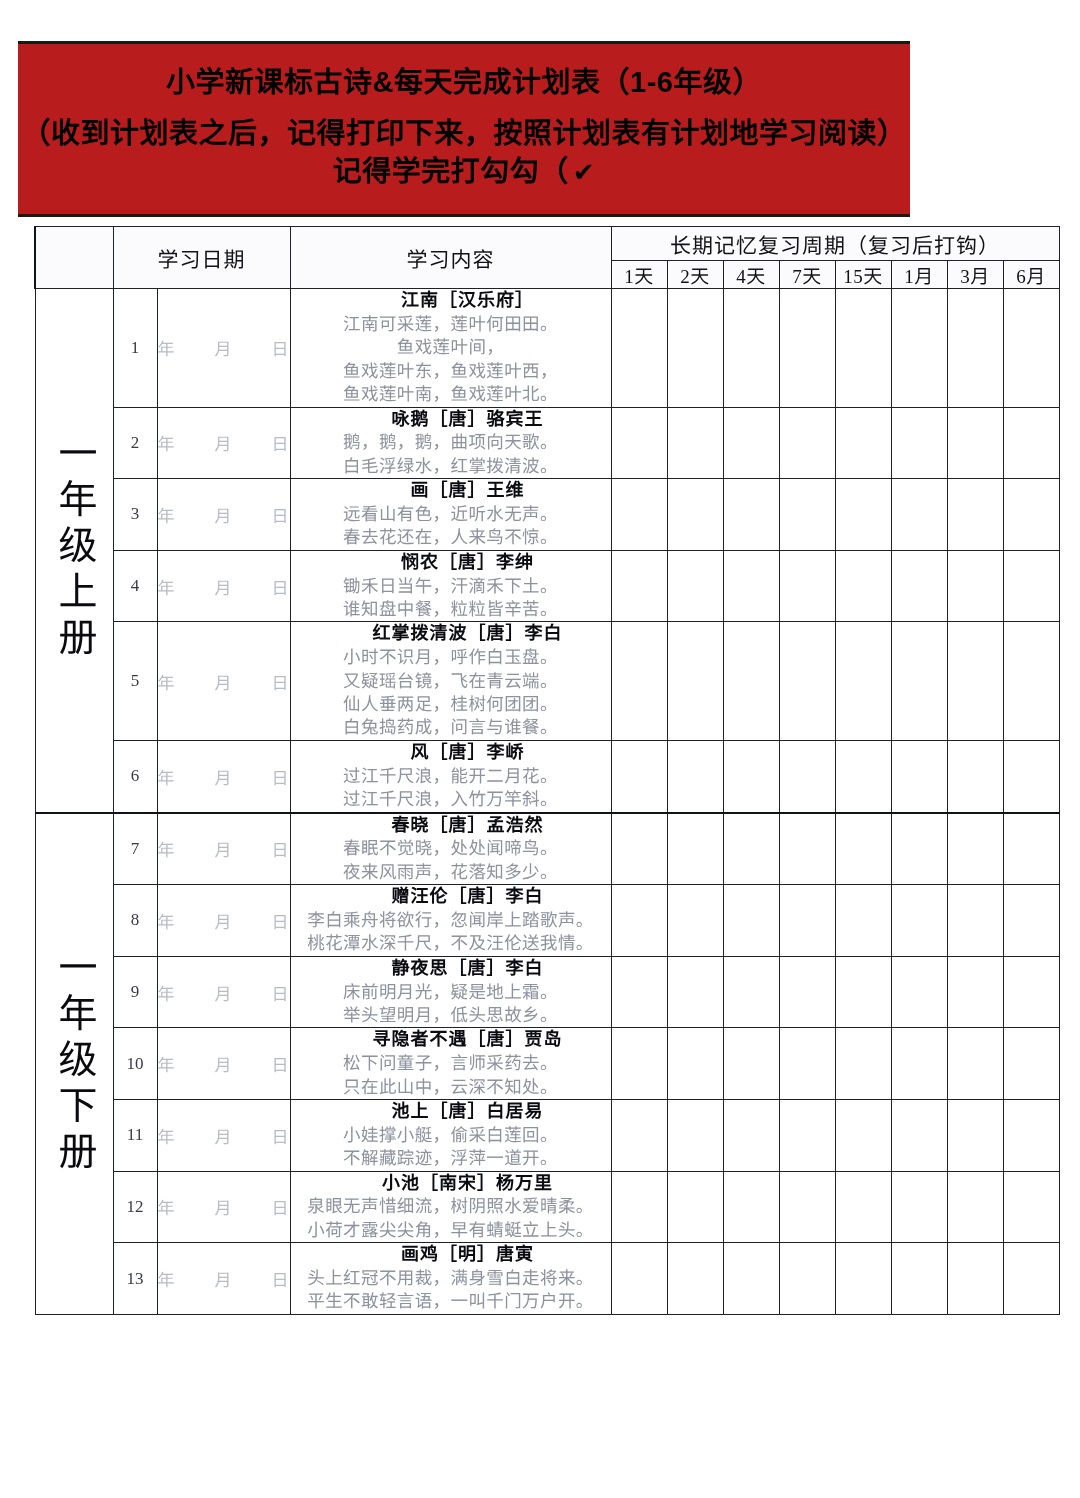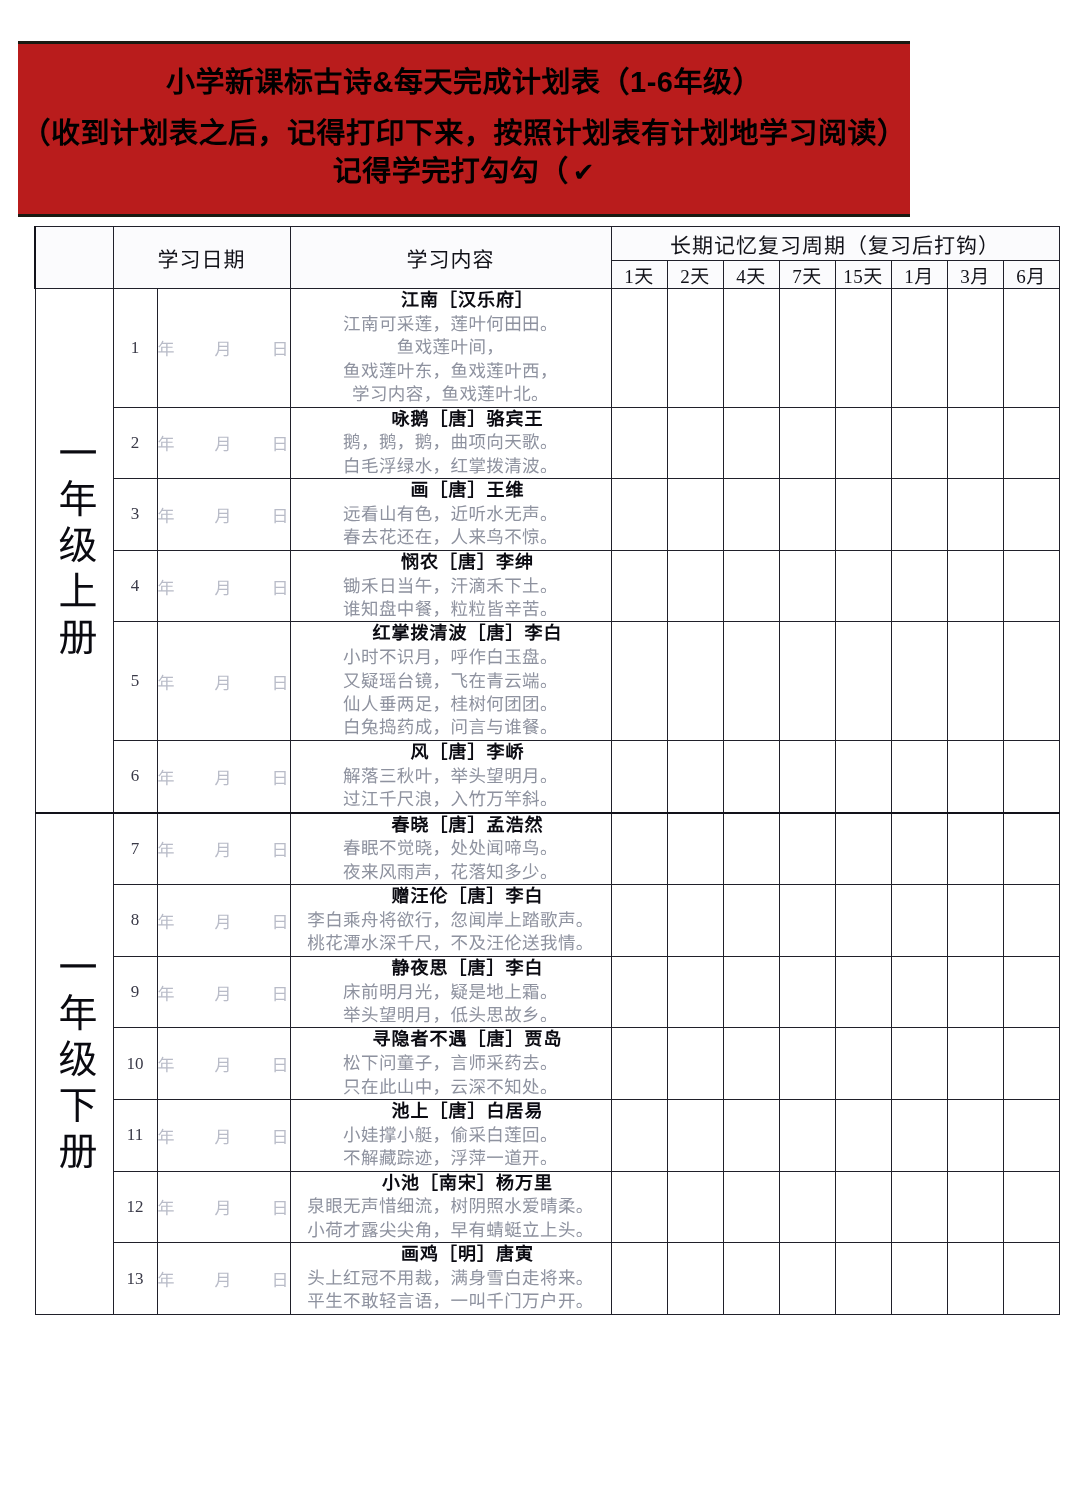--- a/index.html
+++ b/index.html
@@ -221,21 +221,21 @@
               <span>年</span>
               <span>月</span>
               <span>日</span>
             </div>
           </td>
           <td class="content-cell">
             <div class="poem-title">江南［汉乐府］</div>
             <div class="poem-line">江南可采莲，莲叶何田田。</div>
             <div class="poem-line">鱼戏莲叶间，</div>
             <div class="poem-line">鱼戏莲叶东，鱼戏莲叶西，</div>
-            <div class="poem-line">学习内容，鱼戏莲叶北。</div>
+            <div class="poem-line">鱼戏莲叶南，鱼戏莲叶北。</div>
           </td>
           <td class="chk-cell"></td>
           <td class="chk-cell"></td>
           <td class="chk-cell"></td>
           <td class="chk-cell"></td>
           <td class="chk-cell"></td>
           <td class="chk-cell"></td>
           <td class="chk-cell"></td>
           <td class="chk-cell"></td>
         </tr>
@@ -337,21 +337,21 @@
           <td class="num-cell">6</td>
           <td class="date-cell">
             <div class="date-row">
               <span>年</span>
               <span>月</span>
               <span>日</span>
             </div>
           </td>
           <td class="content-cell">
             <div class="poem-title">风［唐］李峤</div>
-            <div class="poem-line">解落三秋叶，举头望明月。</div>
+            <div class="poem-line">过江千尺浪，能开二月花。</div>
             <div class="poem-line">过江千尺浪，入竹万竿斜。</div>
           </td>
           <td class="chk-cell"></td>
           <td class="chk-cell"></td>
           <td class="chk-cell"></td>
           <td class="chk-cell"></td>
           <td class="chk-cell"></td>
           <td class="chk-cell"></td>
           <td class="chk-cell"></td>
           <td class="chk-cell"></td>

